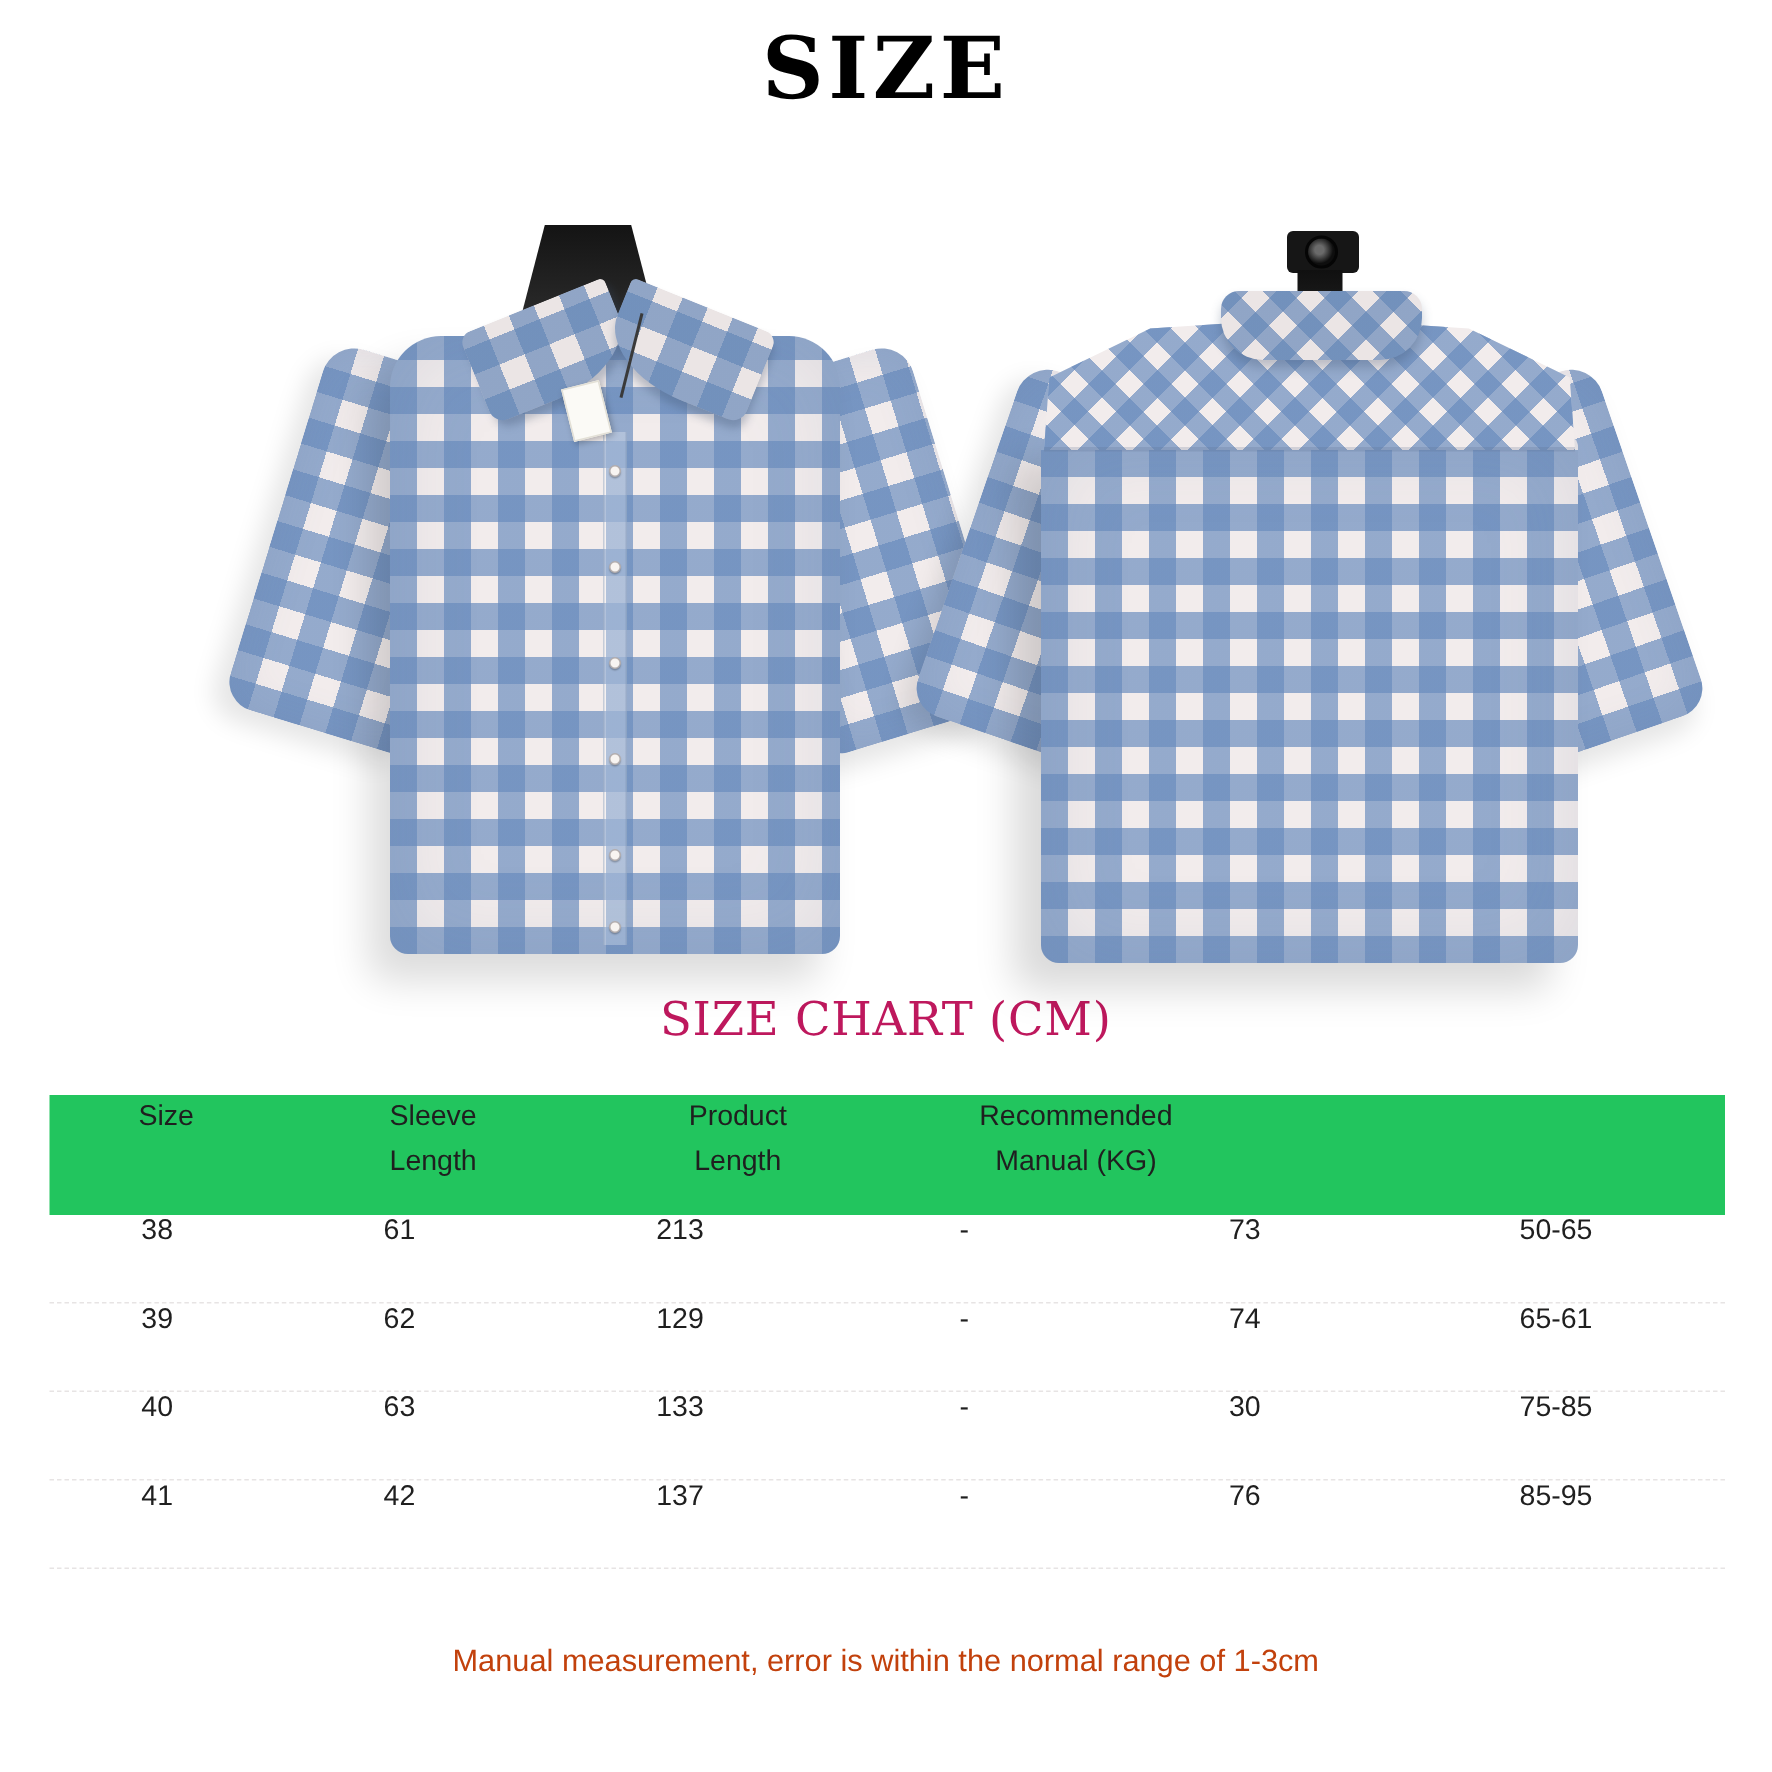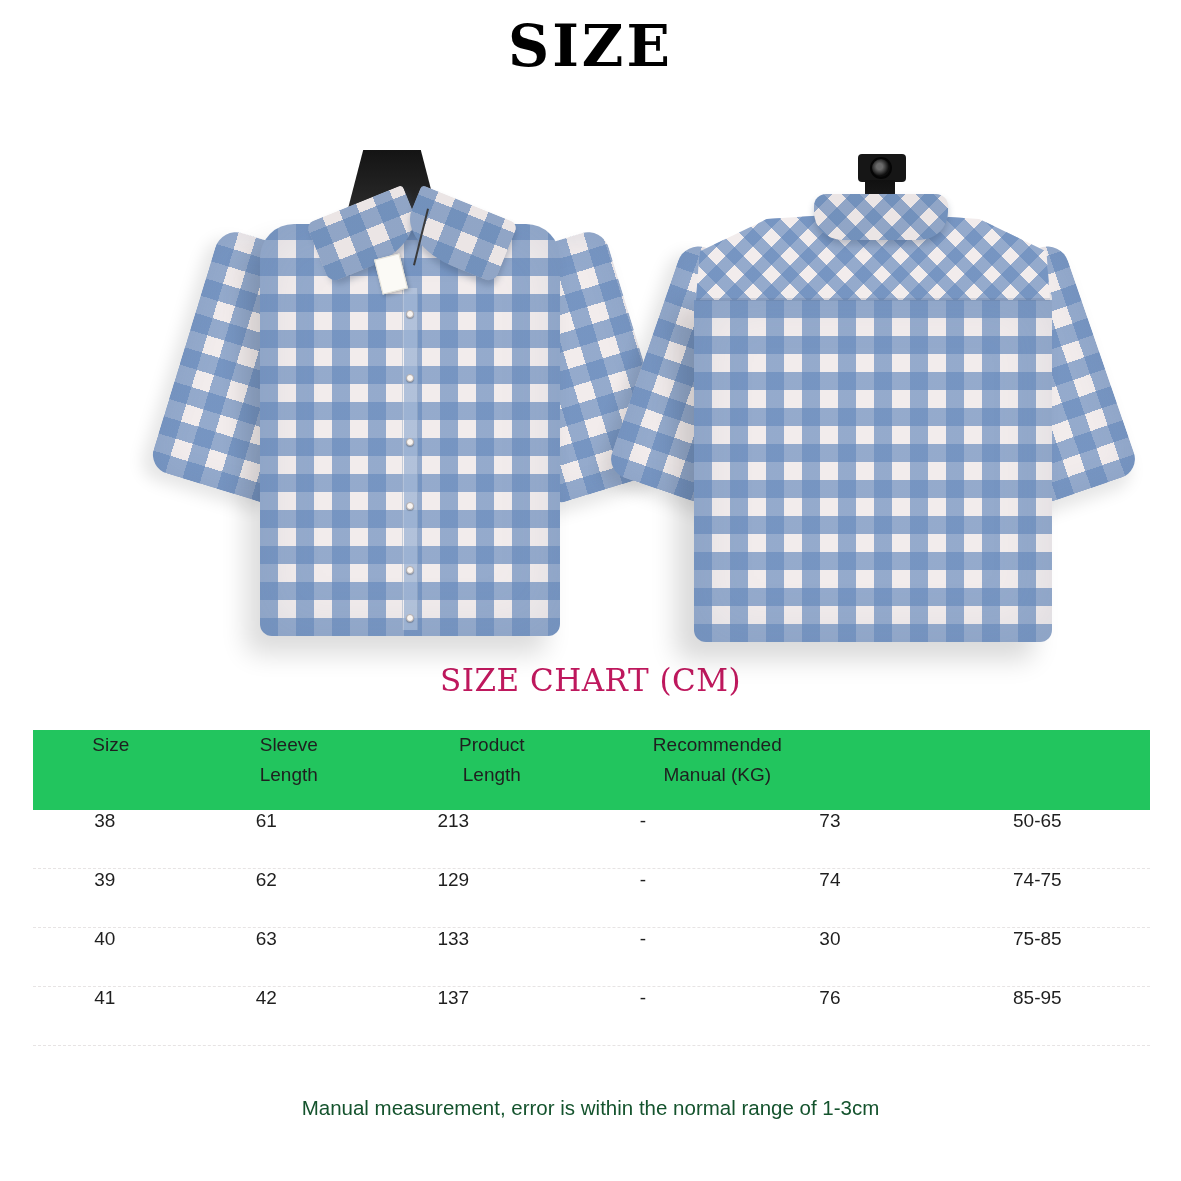--- a/index.html
+++ b/index.html
@@ -110,21 +110,21 @@
   .size-table{position:absolute;left:33px;top:730px;width:1117px;font-size:19px;color:#1f1f1f;}
   .thead{display:flex;align-items:flex-start;background:#22c55e;min-height:80px;}
   .thead .cell{white-space:pre-line;line-height:1.6;}
   .trow{display:flex;align-items:flex-start;height:58px;border-bottom:1px dashed #e7e4e4;}
   .cell{text-align:center;padding:0 8px;}
   .c0{width:12.5%}.c1{width:16%}.c2{width:17.5%}.c3{width:16.5%}.c4{width:17%}.c5{width:20.5%}
 
   
   .footnote{
     position:absolute;top:1096px;left:0;right:0;margin:0;text-align:center;
-    font-size:20.5px;color:#14532d;
+    font-size:20.5px;color:#c2410c;
   }
 </style>
 </head>
 <body>
 
 <div class="canvas">
 
   <div class="logo">SIZE</div>
 
   <div class="photos">
@@ -182,21 +182,21 @@
       <div class="cell c3">-</div>
       <div class="cell c4">73</div>
       <div class="cell c5">50-65</div>
     </div>
     <div class="trow">
       <div class="cell c0">39</div>
       <div class="cell c1">62</div>
       <div class="cell c2">129</div>
       <div class="cell c3">-</div>
       <div class="cell c4">74</div>
-      <div class="cell c5">74-75</div>
+      <div class="cell c5">65-61</div>
     </div>
     <div class="trow">
       <div class="cell c0">40</div>
       <div class="cell c1">63</div>
       <div class="cell c2">133</div>
       <div class="cell c3">-</div>
       <div class="cell c4">30</div>
       <div class="cell c5">75-85</div>
     </div>
     <div class="trow">

